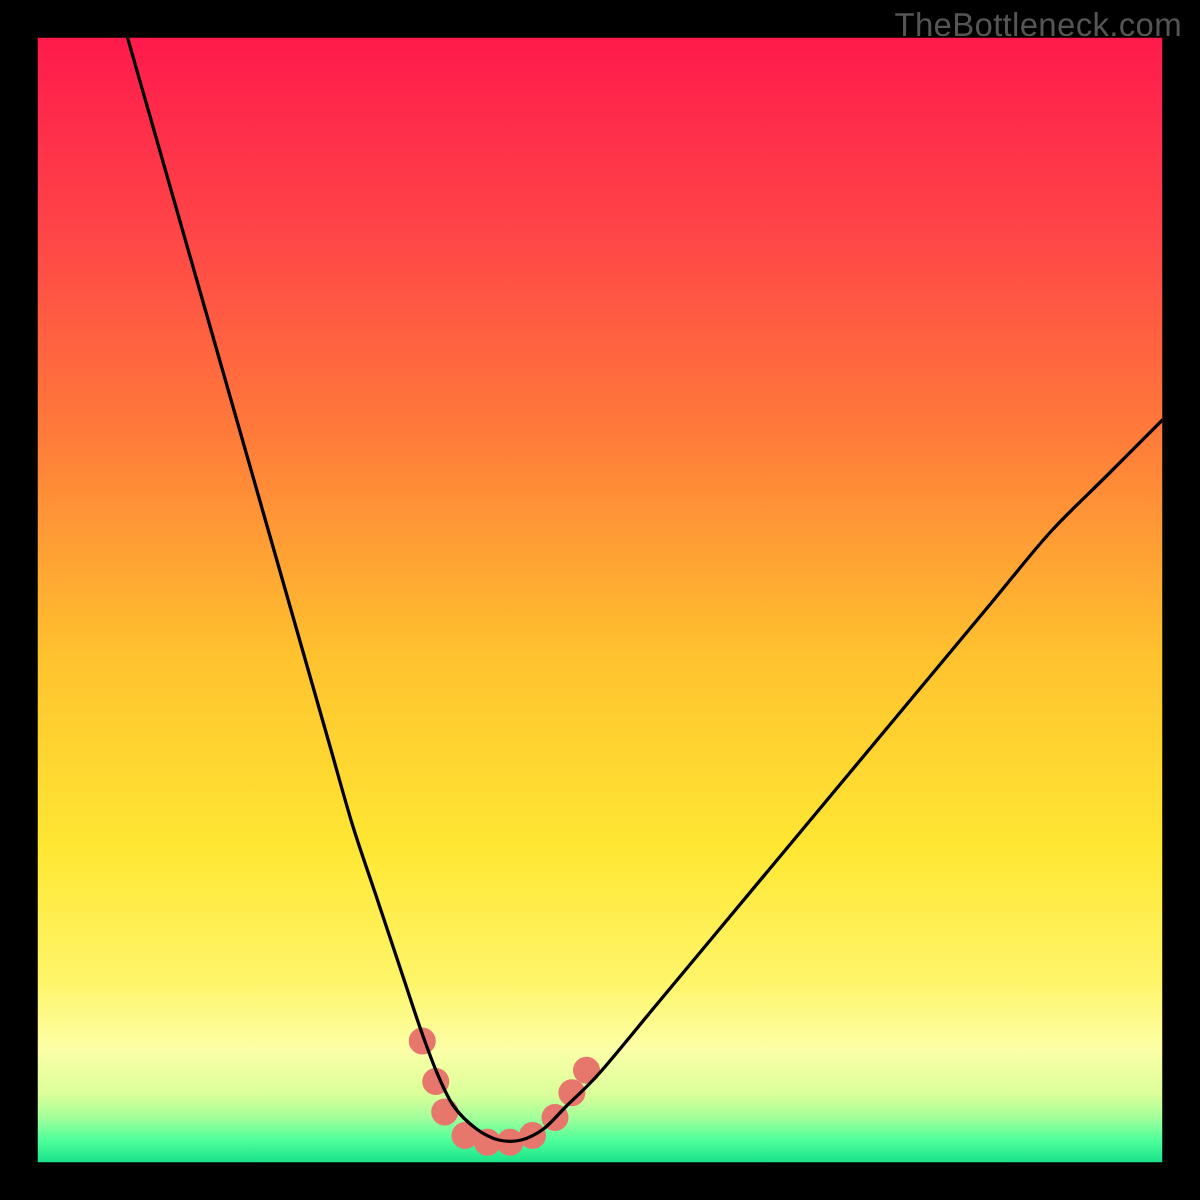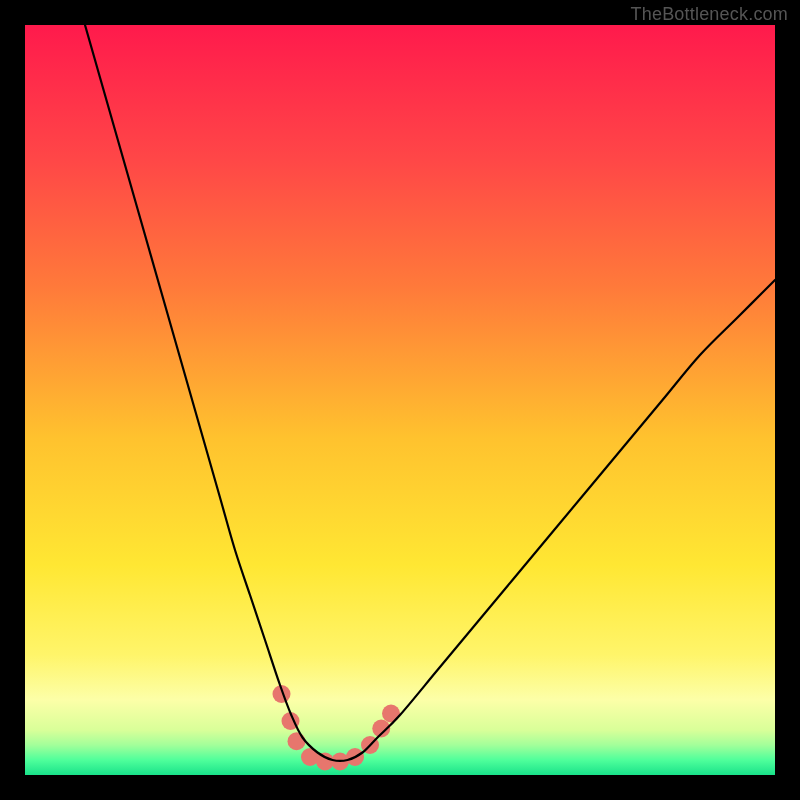--- a/index.html
+++ b/index.html
@@ -24,21 +24,21 @@
     left: 0;
     top: 0;
     width: 750px;
     height: 750px;
   }
   .watermark {
     position: absolute;
     top: 4px;
     right: 12px;
     color: #555;
-    font-size: 18px;
+    font-size: 22px;
     font-weight: 500;
     letter-spacing: 0.2px;
     font-family: Arial, Helvetica, sans-serif;
   }
   svg.curve {
     position: absolute;
     left: 0;
     top: 0;
     width: 750px;
     height: 750px;

